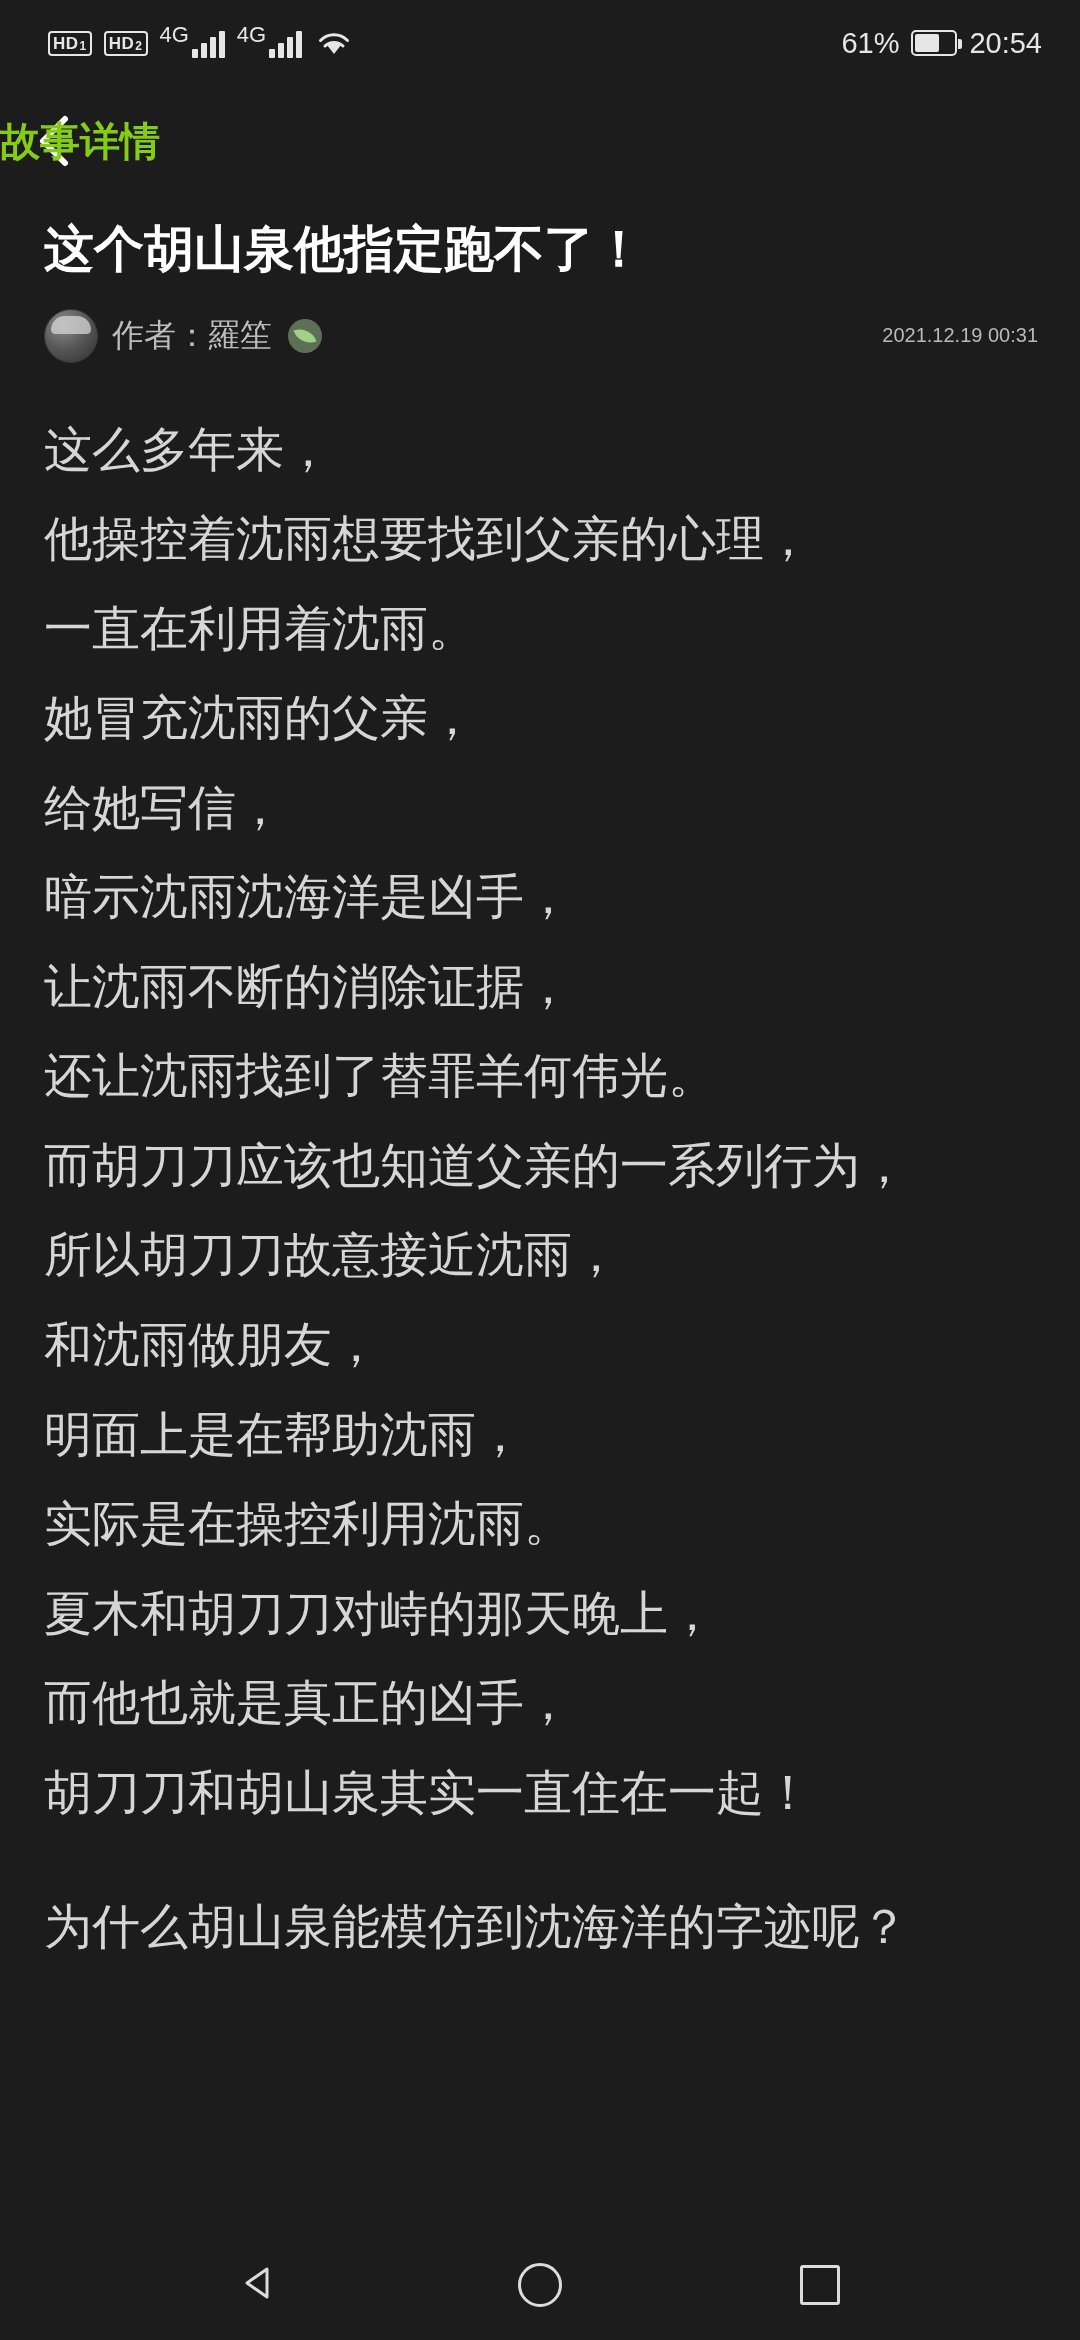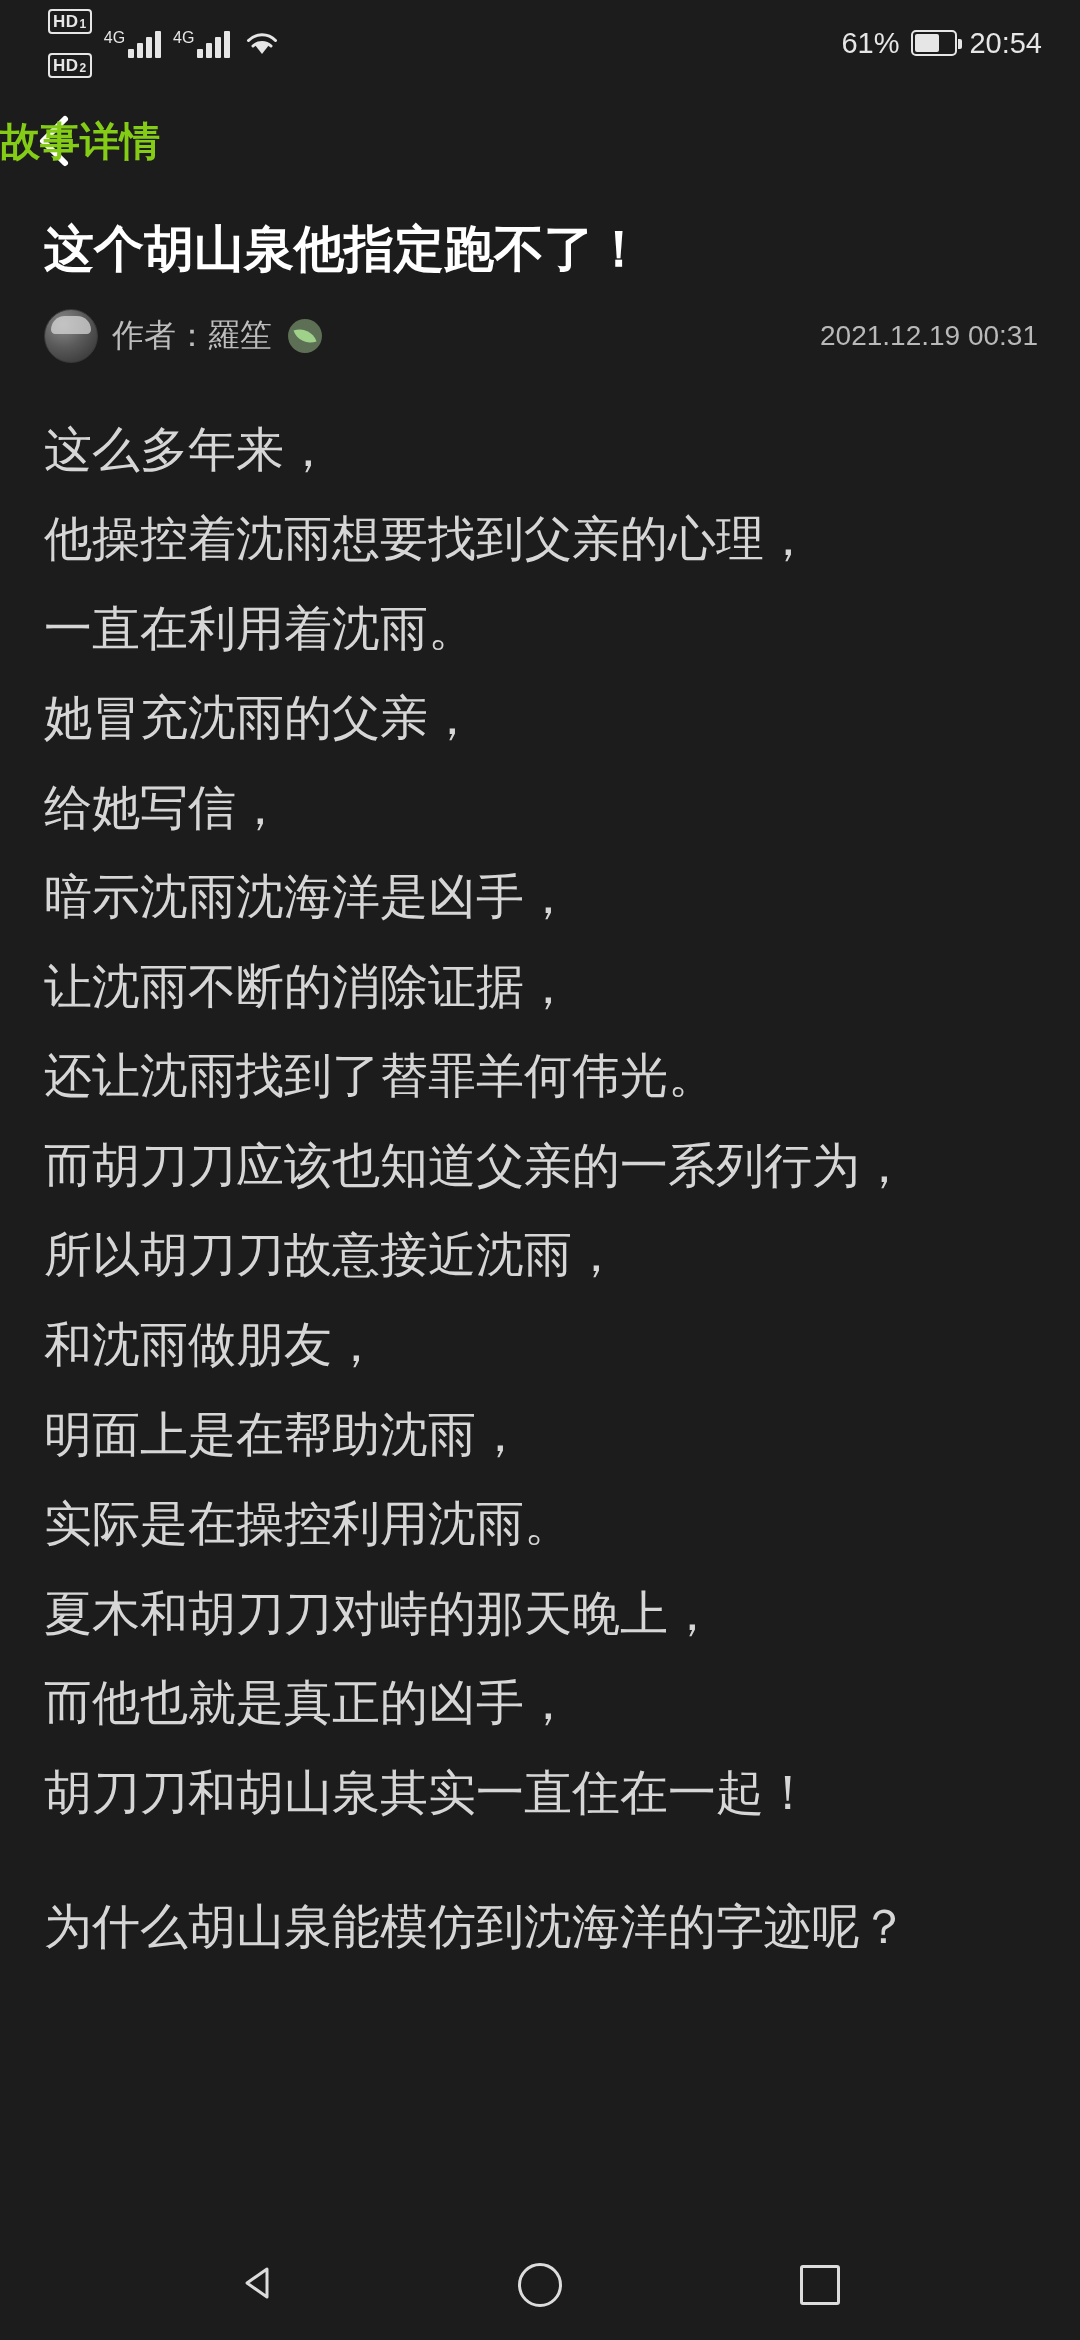--- a/index.html
+++ b/index.html
@@ -27,22 +27,22 @@
     color: #e6e6e6;
     font-size: 30px;
   }
   .status-left {
     display: flex;
     align-items: center;
     gap: 8px;
   }
   .hd-stack {
     display: flex;
-    flex-direction: column;
-    gap: 19px;
+    flex-direction: row;
+    gap: 12px;
   }
   .hd-badge {
     display: flex;
     align-items: center;
     border: 2px solid #e6e6e6;
     border-radius: 4px;
     font-size: 17px;
     line-height: 1;
     padding: 2px 3px;
     font-weight: bold;
@@ -54,21 +54,21 @@
     position: relative;
     top: 3px;
   }
   .sig-group {
     display: flex;
     align-items: flex-end;
     gap: 3px;
     margin-left: 4px;
   }
   .net-label {
-    font-size: 16px;
+    font-size: 22px;
     line-height: 1;
     position: relative;
     top: -12px;
   }
   .bars {
     display: flex;
     align-items: flex-end;
     gap: 3px;
     height: 30px;
   }
@@ -207,21 +207,21 @@
   }
   .leaf-badge span {
     display: block;
     width: 18px;
     height: 18px;
     background: #9fd18a;
     border-radius: 0 100% 0 100%;
     transform: rotate(-20deg);
   }
   .timestamp {
-    font-size: 28px;
+    font-size: 20px;
     color: #b9b9b9;
   }
 
   .body-text p {
     margin: 0 0 31px 0;
     font-size: 48px;
     line-height: 1.22;
     color: #d6d6d6;
     white-space: pre;
   }

